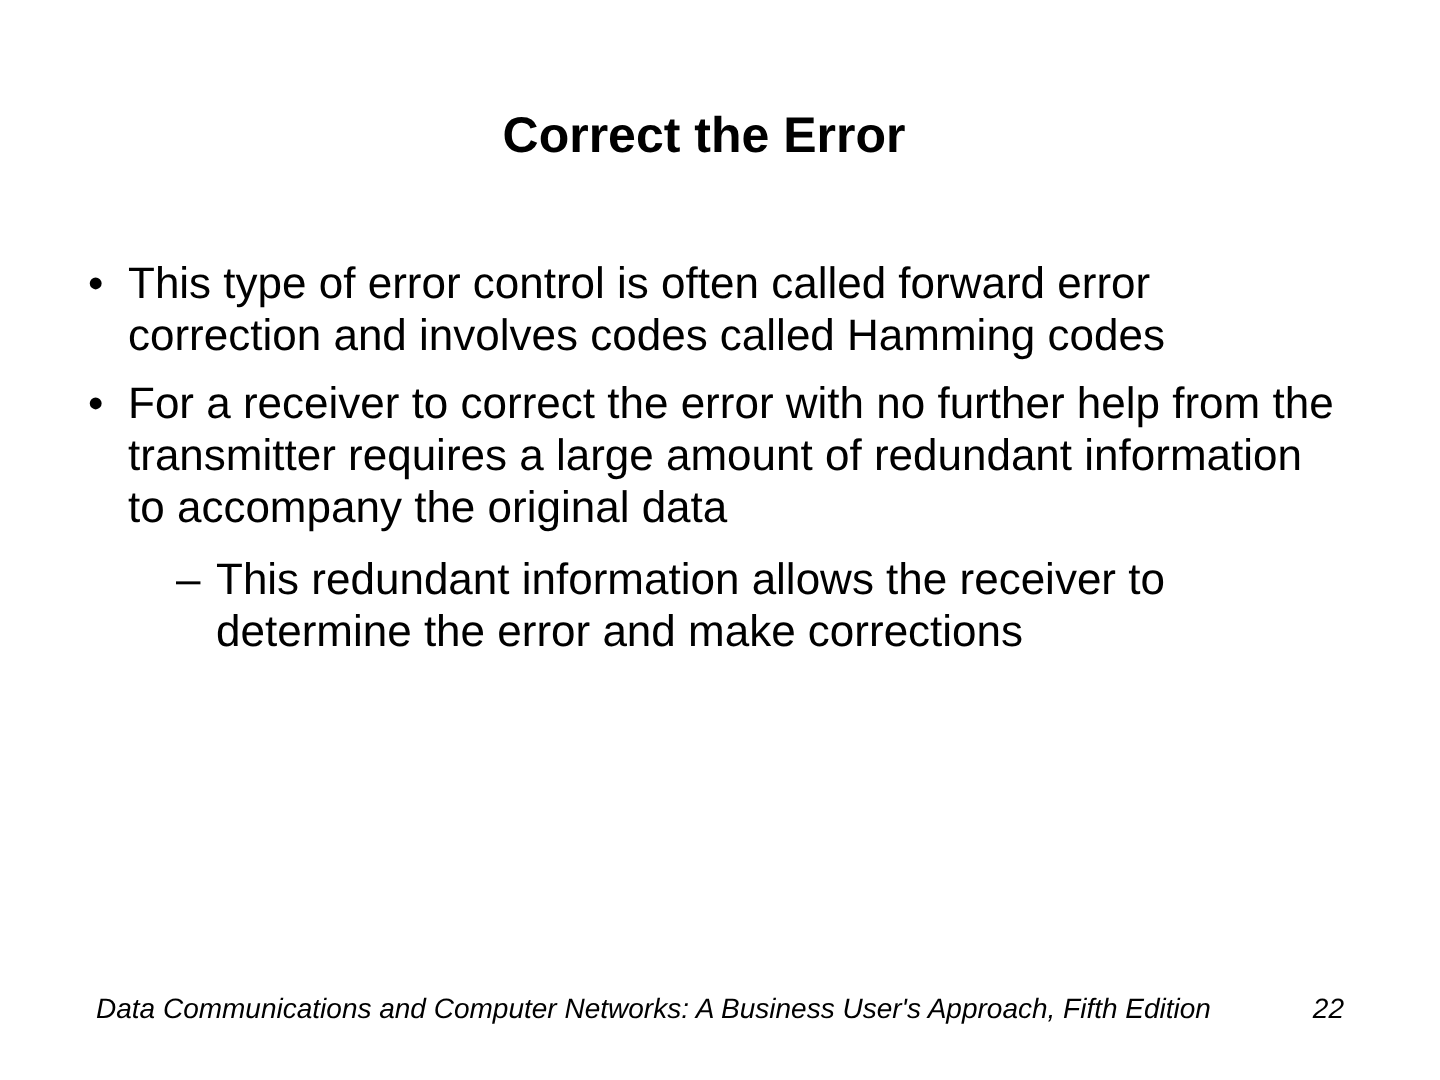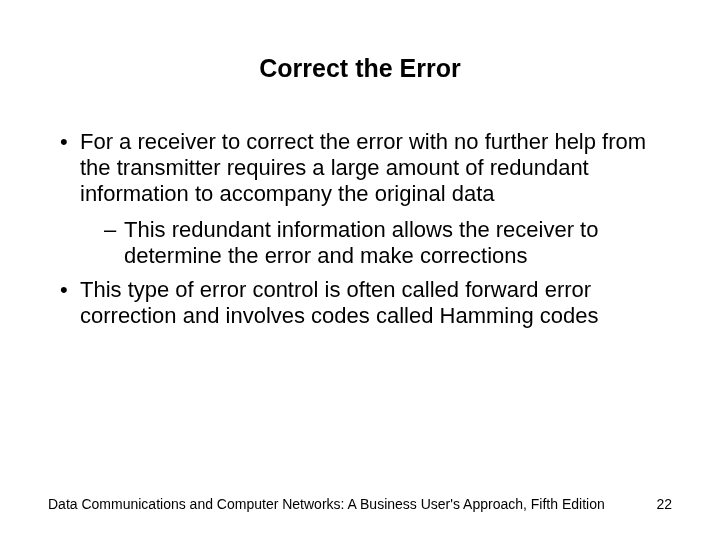--- a/index.html
+++ b/index.html
@@ -1,44 +1,44 @@
 <!DOCTYPE html>
 <html><head>
 <meta charset="utf-8">
 <style>
   * { margin: 0; padding: 0; box-sizing: border-box; }
   html, body { width: 720px; height: 540px; background: #fff; font-family: Arial, Helvetica, sans-serif; color: #000; }
-  .slide { width: 720px; height: 540px; position: relative; padding: 54px 48px 0 48px; }
+  .slide { width: 720px; height: 540px; position: relative; padding: 54px 48px 0 32px; }
   .title { font-size: 25px; text-align: center; margin-bottom: 46px; }
   .content { font-size: 22px; line-height: 1.18; }
   ul.top { list-style: none; padding-left: 12px; }
   ul.top > li { position: relative; padding-left: 20px; margin-bottom: 8px; }
   ul.top > li::before { content: "•"; position: absolute; left: 0; top: 0; }
   ul.sub { list-style: none; padding-left: 24px; margin-top: 10px; margin-bottom: 4px; }
   ul.sub > li { position: relative; padding-left: 20px; }
   ul.sub > li::before { content: "–"; position: absolute; left: 0; top: 0; }
-  .footer { position: absolute; bottom: 28px; left: 48px; right: 48px; display: flex; justify-content: space-between; font-size: 14px; }
+  .footer { position: absolute; bottom: 28px; left: 48px; right: 48px; display: flex; justify-content: space-between; font-size: 14px; font-style: italic; }
 </style>
 </head>
 <body>
 
 <div class="slide">
   <h1 class="title">Correct the Error</h1>
   <div class="content">
     <ul class="top">
       <li>
+        <span>This type of error control is often called forward error correction and involves codes called Hamming codes</span>
+      </li>
+      <li>
         <span>For a receiver to correct the error with no further help from the transmitter requires a large amount of redundant information to accompany the original data</span>
         <ul class="sub">
           <li>
             <span>This redundant information allows the receiver to determine the error and make corrections</span>
           </li>
         </ul>
-      </li>
-      <li>
-        <span>This type of error control is often called forward error correction and involves codes called Hamming codes</span>
       </li>
     </ul>
   </div>
   <div class="footer">
     <span>Data Communications and Computer Networks: A Business User's Approach, Fifth Edition</span>
     <span>22</span>
   </div>
 </div>
 
 </body></html>

